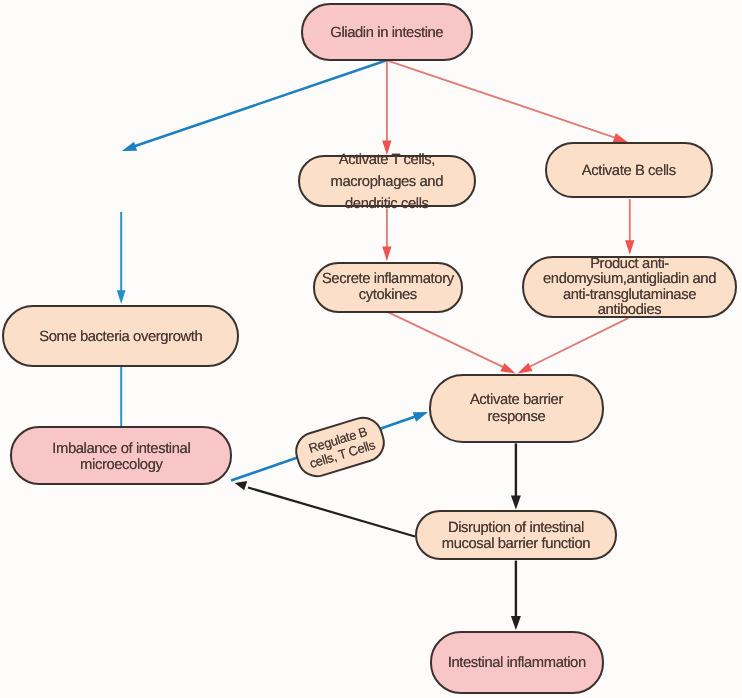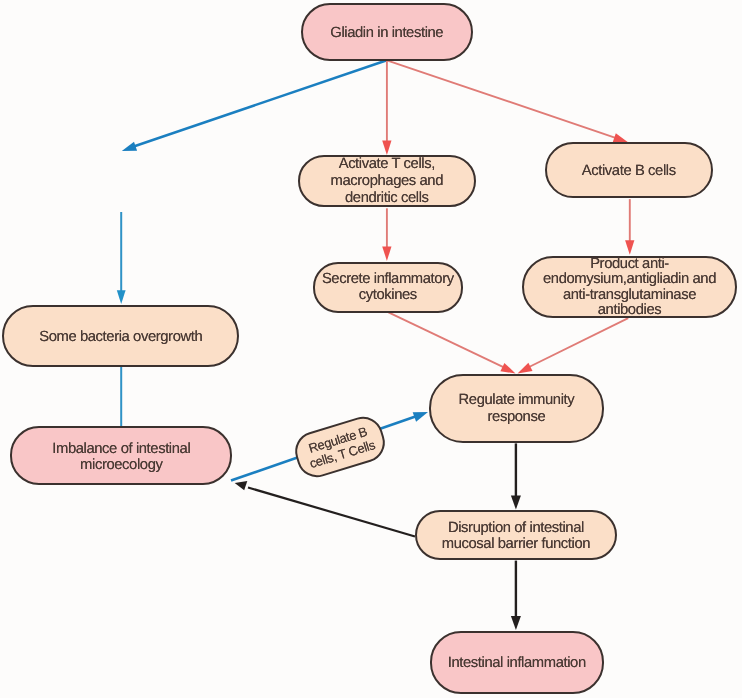--- a/index.html
+++ b/index.html
@@ -82,32 +82,32 @@
       <polygon points="515.9,630.0 510.9,616.0 520.9,616.0" fill="#231f1e"></polygon>
     </g>
 
     <g>
       <line x1="415.0" y1="536.5" x2="248.0" y2="487.5" stroke="#231f1e" stroke-width="2.2"></line>
       <polygon points="234.7,482.9 247.3,481.0 244.2,490.2" fill="#231f1e"></polygon>
     </g>
   </svg>
 
 <div class="node pink" style="left: 300.5px; top: 2.5px; width: 172.5px; height: 58.2px; border-radius: 29px; line-height: 16px;"><span>Gliadin in intestine</span></div>
-    <div class="node peach" style="left: 298px; top: 154.5px; width: 177.6px; height: 52.7px; border-radius: 26px; line-height: 17px; align-items: center;"><span>Activate T cells,
+    <div class="node peach" style="left: 298px; top: 154.5px; width: 177.6px; height: 52.7px; border-radius: 26px; line-height: 22px; align-items: center;"><span>Activate T cells,
 macrophages and
 dendritic cells</span></div>
     <div class="node peach" style="left: 544.5px; top: 142.1px; width: 168.5px; height: 55.9px; border-radius: 28px; line-height: 16px;"><span>Activate  B cells</span></div>
     <div class="node peach" style="left: 313px; top: 261.5px; width: 149.6px; height: 51.2px; border-radius: 25px; line-height: 15.9px;"><span>Secrete inflammatory
 cytokines</span></div>
     <div class="node peach" style="left: 522px; top: 255.5px; width: 215px; height: 62.5px; border-radius: 31px; line-height: 15.6px;"><span>Product anti-
 endomysium,antigliadin and
 anti-transglutaminase
 antibodies</span></div>
     <div class="node peach" style="left: 2.1px; top: 304.8px; width: 237.3px; height: 62.4px; border-radius: 31px; line-height: 16px;"><span>Some bacteria overgrowth</span></div>
-    <div class="node peach" style="left: 428.6px; top: 373.6px; width: 175.7px; height: 69.6px; border-radius: 34px; line-height: 17.5px;"><span>Regulate immunity
+    <div class="node peach" style="left: 428.6px; top: 373.6px; width: 175.7px; height: 69.6px; border-radius: 34px; line-height: 17.5px;"><span>Activate barrier
 response</span></div>
     <div class="node peach" style="left: 295px; top: 424px; width: 90px; height: 46px; border-radius: 20px; transform: rotate(-17deg); line-height: 14.6px; font-size: 13px;"><span>Regulate B
 cells, T Cells</span></div>
     <div class="node pink" style="left: 10.3px; top: 426px; width: 222px; height: 59px; border-radius: 29px; line-height: 16px;"><span>Imbalance of intestinal
 microecology</span></div>
     <div class="node pink" style="left: 429.5px; top: 630.6px; width: 174.5px; height: 63.1px; border-radius: 31px; line-height: 16px;"><span>Intestinal inflammation</span></div>
     <div class="node peach" style="left: 414.9px; top: 510.3px; width: 202.1px; height: 49.9px; border-radius: 25px; line-height: 16px;"><span>Disruption of intestinal
 mucosal barrier function</span></div>
   </div>
 

